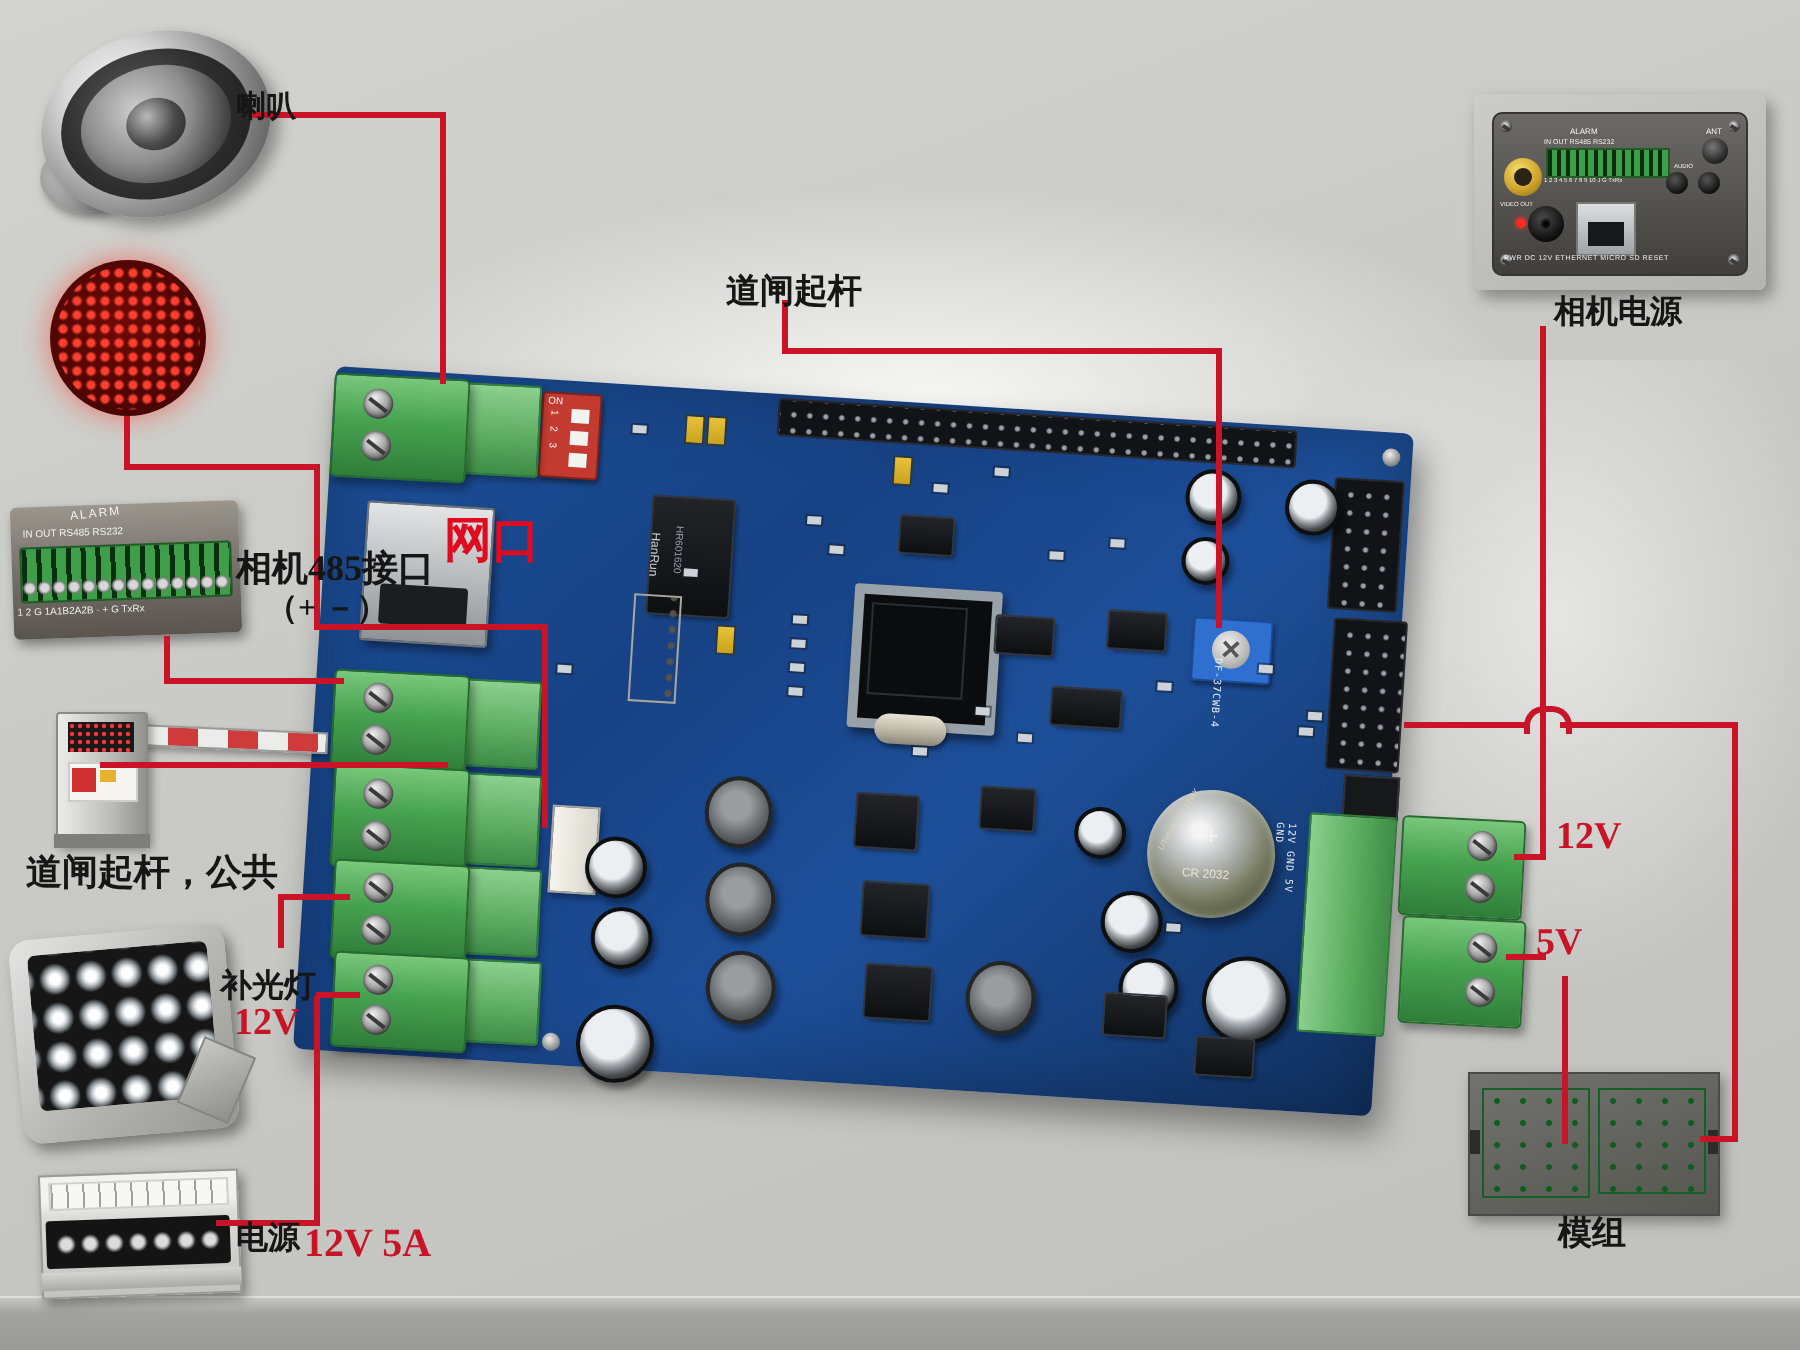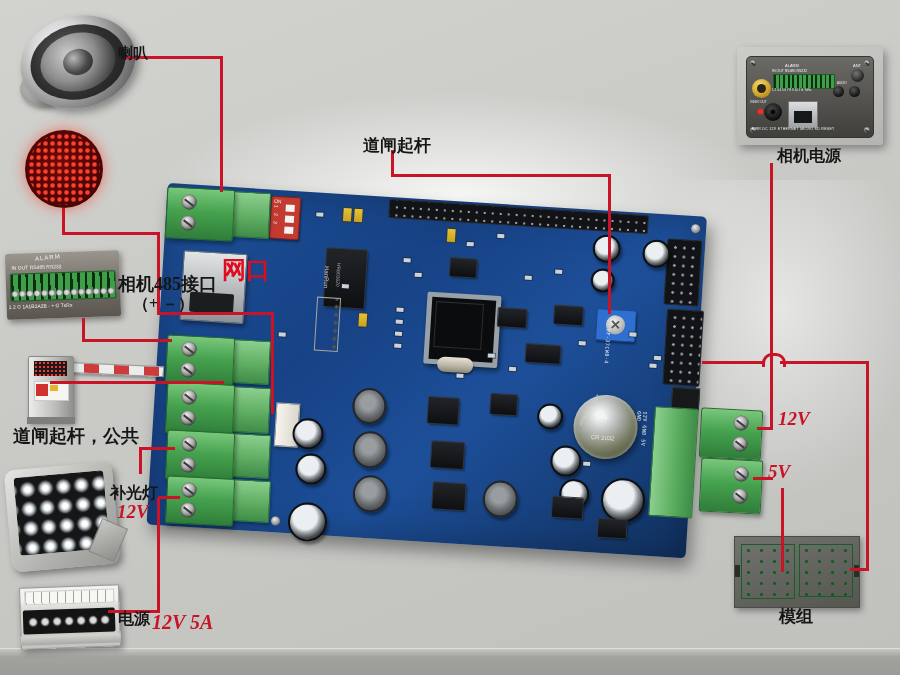--- a/index.html
+++ b/index.html
@@ -4,21 +4,21 @@
 <style>
   :root{ --ann:#c91326; --pcb1:#1b4a8e; --pcb2:#123567; --grn1:#79c77b; --grn2:#46a24f; --grn3:#2f7d39; }
   html,body{margin:0;padding:0;background:#888;}
   #canvas{position:relative;width:900px;height:675px;overflow:hidden;
     background:linear-gradient(160deg,#d2d3cf 0%,#c9cac6 45%,#c0c1bd 100%);
     font-family:"Liberation Sans",sans-serif;}
   .abs{position:absolute;}
   .rl{position:absolute;background:var(--ann);z-index:40;}
   .lbl{position:absolute;color:#161616;font-weight:bold;white-space:nowrap;z-index:50;
     font-family:"Liberation Serif",serif;}
-  .red{color:var(--ann);font-style:italic;}
+  .red{color:var(--ann);}
   .glow{position:absolute;pointer-events:none;z-index:1;}
   
   #board{position:absolute;left:168px;top:183px;width:540px;height:342px;z-index:5;
     transform:rotate(3.6deg);transform-origin:top left;border-radius:5px;
     background:linear-gradient(135deg,#1c4f97 0%,#16418２ 0%,#174285 35%,#1d4f99 60%,#113160 100%);
     background:linear-gradient(135deg,#1c4f97 0%,#174285 35%,#1d4f99 60%,#113160 100%);
     box-shadow:5px 9px 16px rgba(0,0,0,.38), inset 0 0 40px rgba(0,0,0,.25);}
   #board .hole{position:absolute;width:9px;height:9px;border-radius:50%;
     background:radial-gradient(circle at 40% 35%,#eee,#9a9a9a 55%,#555);}
   .pinhdr{position:absolute;background:#121316;border-radius:2px;border:1px solid #26282c;

